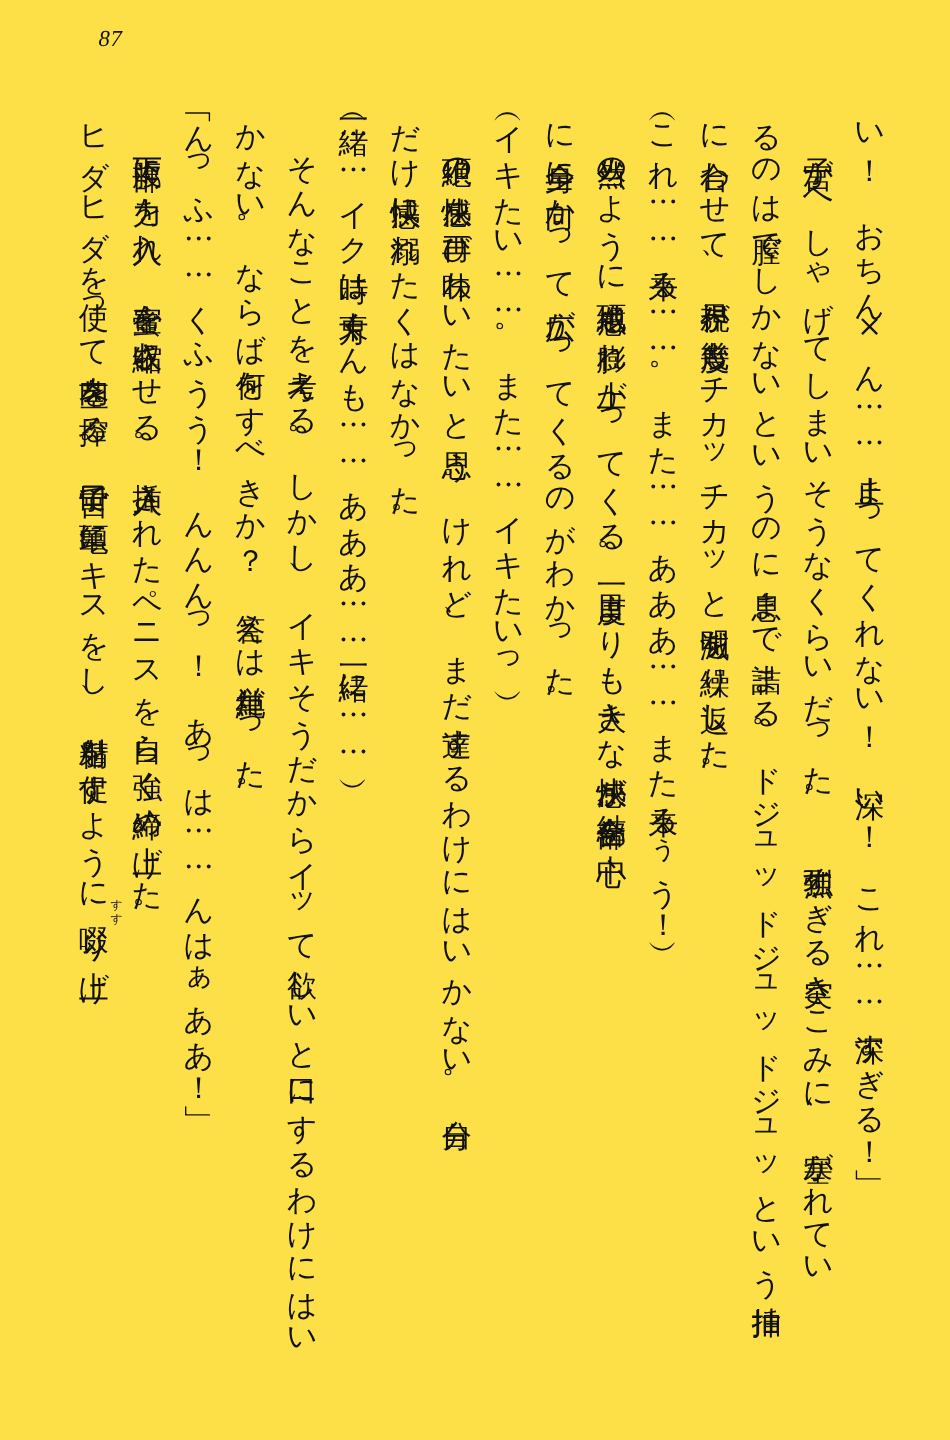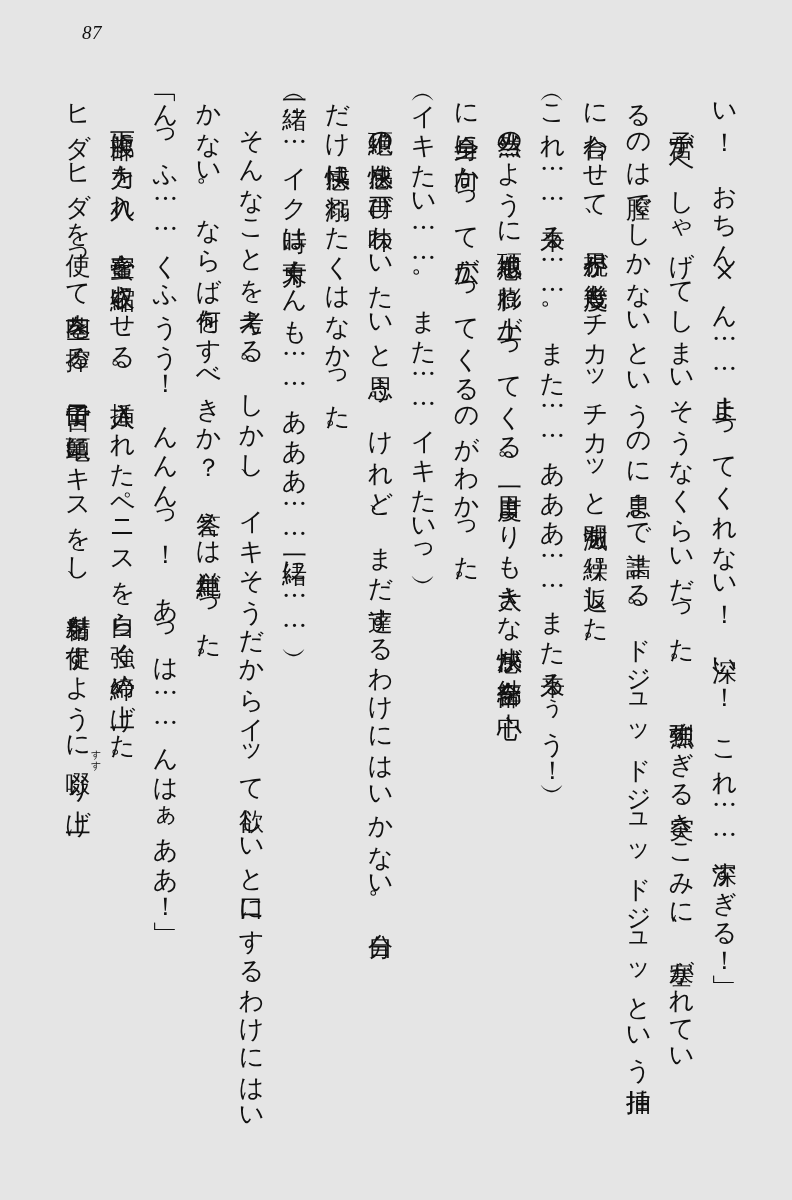--- a/index.html
+++ b/index.html
@@ -11,21 +11,21 @@
     width: 792px;
     height: 1200px;
     overflow: hidden;
     font-family: "Liberation Serif", "DejaVu Serif", serif;
     color: #1a1a1a;
   }
   .page {
     position: relative;
     width: 792px;
     height: 1200px;
-    background: #e5e5e5;
+    background: #fde047;
     box-sizing: border-box;
   }
   .page-number {
     position: absolute;
     top: 22px;
     left: 82px;
     font-family: "Liberation Serif", "DejaVu Serif", serif;
     font-style: italic;
     font-size: 19px;
     color: #111111;

